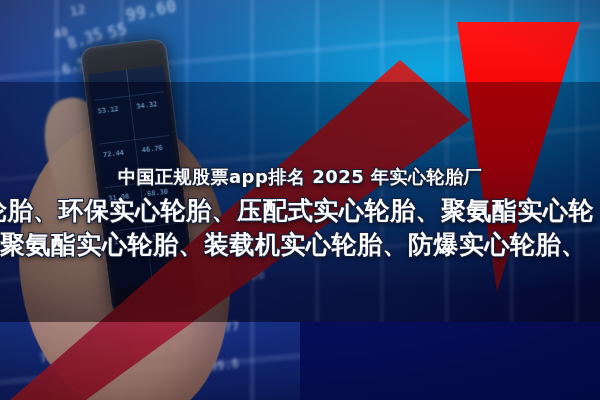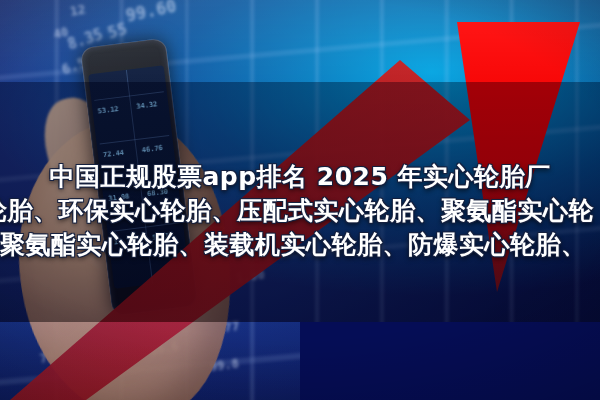--- a/index.html
+++ b/index.html
@@ -107,21 +107,21 @@
 
   
   .caption{position:absolute;left:0;right:0;top:160px;}
   .cap-line{
     color:#ffffff;font-weight:700;white-space:nowrap;
     text-shadow:
       0 0 1px #16213f, 1px 1px 0 #16213f, -1px 1px 0 #16213f,
       1px -1px 0 #16213f, -1px -1px 0 #16213f, 0 2px 5px rgba(0,0,0,.85);
     letter-spacing:.5px;
   }
-  .l1{font-size:25px;line-height:34px;text-align:center;}
+  .l1{font-size:18px;line-height:34px;text-align:center;}
   .l2{font-size:25px;line-height:34px;margin-left:-18px;}
   .l3{font-size:25px;line-height:34px;margin-left:0;}
 </style>
 </head>
 <body>
 
 <div id="stage">
 
   <div class="layer bg-base"></div>
   <div class="layer grid-v"></div>

